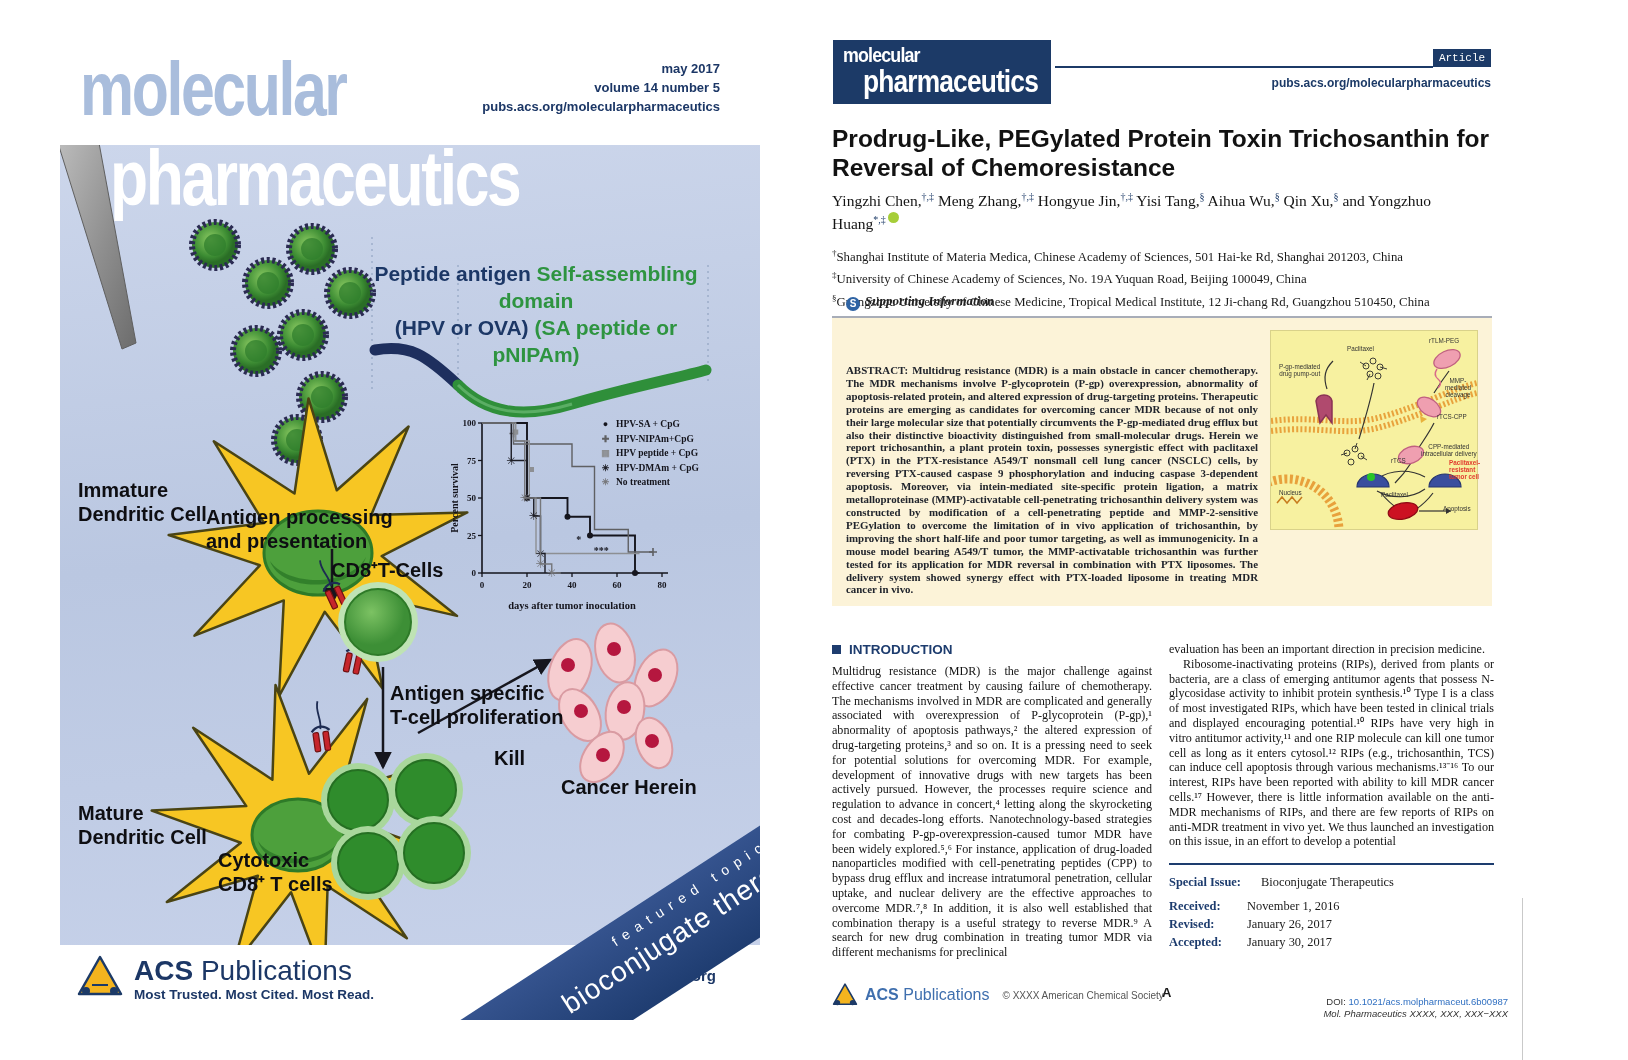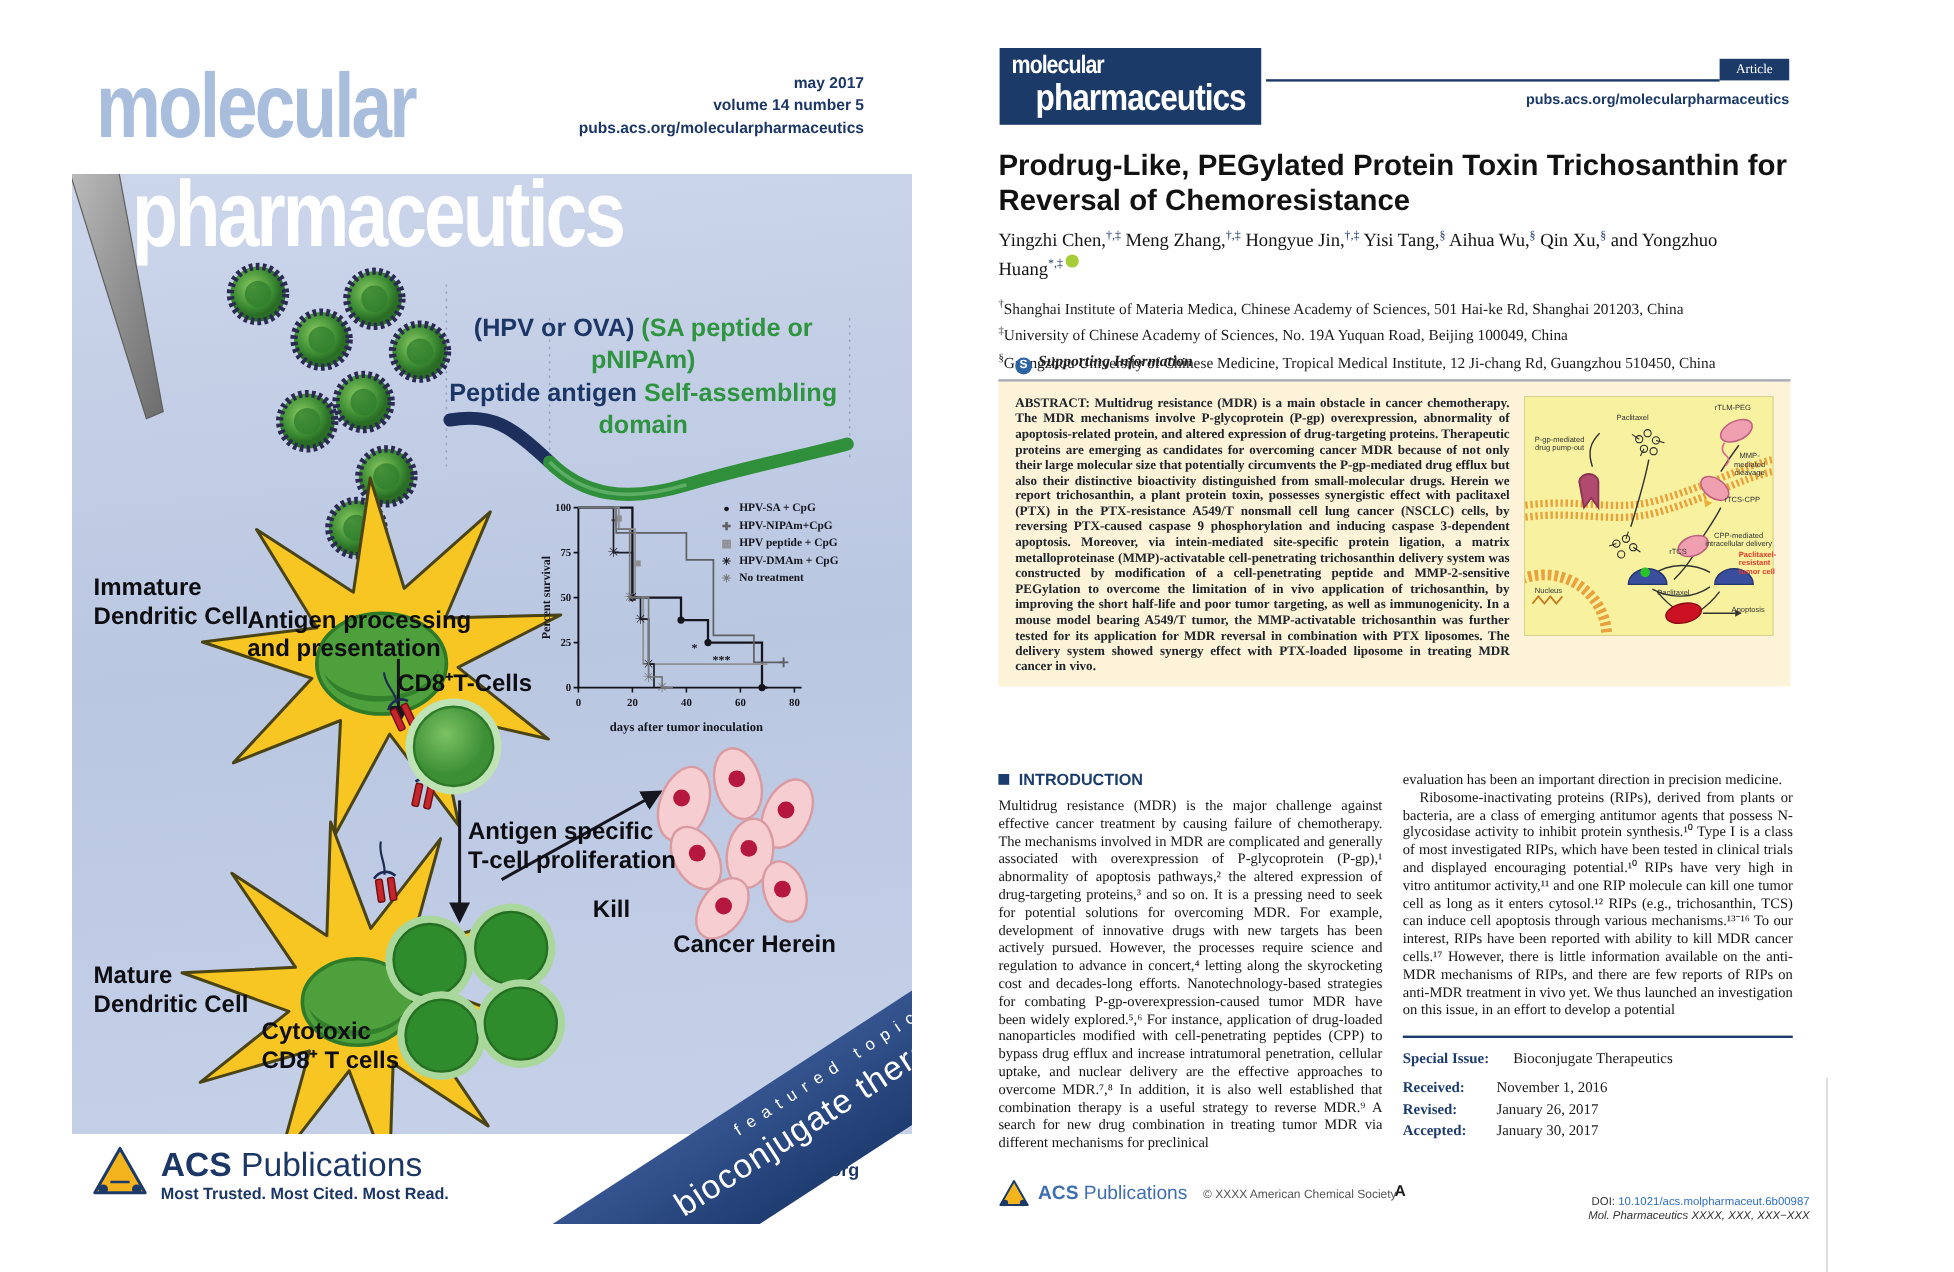--- a/index.html
+++ b/index.html
@@ -43,40 +43,40 @@
          font-family:"Liberation Serif",serif;color:#1a1a1a;}
   .logo-box{position:absolute;left:13px;top:40px;width:218px;height:64px;background:#1c3a67;}
   .logo-l1{position:absolute;left:10px;top:3px;font-family:"Liberation Sans",sans-serif;
            font-weight:700;font-size:21px;color:#fff;transform:scaleX(.85);transform-origin:left top;
            letter-spacing:-1px;}
   .logo-l2{position:absolute;left:30px;top:24px;font-family:"Liberation Sans",sans-serif;
            font-weight:700;font-size:31px;color:#fff;transform:scaleX(.85);transform-origin:left top;
            letter-spacing:-1px;}
   .head-rule{position:absolute;left:235px;top:66px;width:378px;height:2px;background:#1c3a67;}
   .article-badge{position:absolute;left:613px;top:49px;width:58px;height:18px;background:#1c3a67;
-                 color:#fff;font-family:Liberation Serif, serif;font-size:11px;
+                 color:#fff;font-family:Liberation Mono, monospace;font-size:11px;
                  text-align:center;line-height:18px;}
   .pubs-link{position:absolute;left:300px;top:76px;width:371px;text-align:right;
              font-family:"Liberation Sans",sans-serif;font-weight:700;font-size:12px;color:#1c3a67;}
   .title{position:absolute;left:12px;top:124px;width:664px;font-family:"Liberation Sans",sans-serif;
          font-weight:700;font-size:24.5px;line-height:1.2;color:#121212;}
   .authors{position:absolute;left:12px;top:190px;width:600px;font-size:15.5px;line-height:1.35;color:#141414;}
   .authors sup{font-size:10px;color:#1c3a67;}
   .orcid{display:inline-block;width:11px;height:11px;border-radius:50%;background:#a6ce39;
          vertical-align:super;margin-left:2px;}
   .affils{position:absolute;left:12px;top:244px;width:650px;font-size:12.8px;line-height:18px;}
   .affils sup{font-size:9px;}
   .supporting{position:absolute;left:26px;top:293px;font-size:13px;font-weight:700;font-style:italic;color:#222;}
   .s-icon{display:inline-block;width:14px;height:14px;border-radius:50%;background:#2e63a4;color:#fff;
           font-style:normal;font-family:"Liberation Sans",sans-serif;font-size:10px;font-weight:700;
           text-align:center;line-height:14px;margin-right:5px;vertical-align:-2px;}
   .abstract-box{position:absolute;left:12px;top:316px;width:660px;box-sizing:border-box;
                 background:#fcf3d8;border-top:2px solid #a8adb8;padding:12px 14px 10px 14px;}
   .abs-flex{display:flex;gap:12px;}
-  .abs-text{width:420px;font-weight:700;font-size:10.9px;line-height:12.9px;text-align:justify;color:#20242c;}
+  .abs-text{width:420px;font-weight:700;font-size:10.9px;line-height:12.9px;text-align:justify;color:#20242c;margin-top:34px;}
   .abs-label{color:#20242c;}
   .keywords{margin-top:8px;font-size:10.9px;line-height:12.9px;font-style:italic;font-weight:700;color:#20242c;text-align:justify;}
   .kw-label{font-style:normal;}
   .graphic{position:relative;width:206px;height:198px;background:#f7f1a0;border:1px solid #d9d28a;flex-shrink:0;}
   .glabel{position:absolute;font-family:"Liberation Sans",sans-serif;font-size:6.3px;line-height:7px;
           color:#333;white-space:pre-line;text-align:center;}
   .glabel.red{color:#e03b2f;font-weight:700;}
   .body-cols{position:absolute;left:12px;top:642px;width:662px;display:flex;gap:17px;}
   .col1{width:320px;} .col2{width:325px;}
   .sec-head{font-family:"Liberation Sans",sans-serif;font-weight:700;font-size:13.5px;color:#1d3c6e;
@@ -256,24 +256,24 @@
 T-cell proliferation</div>
   <div class="clabel" style="left:158px;top:793px;">Cytotoxic
 CD8⁺ T cells</div>
   <div class="clabel" style="left:18px;top:726px;margin-top:20px;">Mature
 Dendritic Cell</div>
   <div class="clabel" style="left:434px;top:691px;">Kill</div>
   <div class="clabel" style="left:501px;top:720px;">Cancer Herein</div>
 
   <div class="peptide-block">
     <div>
+      <span class="pep-navy">Peptide antigen </span><span class="pep-green">Self-assembling domain</span>
+    </div>
+    <div>
       <span class="pep-navy">(HPV or OVA) </span><span class="pep-green">(SA peptide or pNIPAm)</span>
-    </div>
-    <div>
-      <span class="pep-navy">Peptide antigen </span><span class="pep-green">Self-assembling domain</span>
     </div>
   </div>
 
   <div class="cover-chart">
     <svg id="chart-svg" width="300" height="200" viewBox="0 0 300 200">
         <path d="M34,10 L34,160 L220,160" fill="none" stroke="#14141c" stroke-width="1.6"></path>
         <line x1="34" y1="160" x2="34" y2="164" stroke="#14141c" stroke-width="1.3"></line>
         <text x="34" y="175" text-anchor="middle" font-size="9" font-weight="bold" font-family="Liberation Serif, serif" fill="#14141c">0</text>
         <line x1="79" y1="160" x2="79" y2="164" stroke="#14141c" stroke-width="1.3"></line>
         <text x="79" y="175" text-anchor="middle" font-size="9" font-weight="bold" font-family="Liberation Serif, serif" fill="#14141c">20</text>

